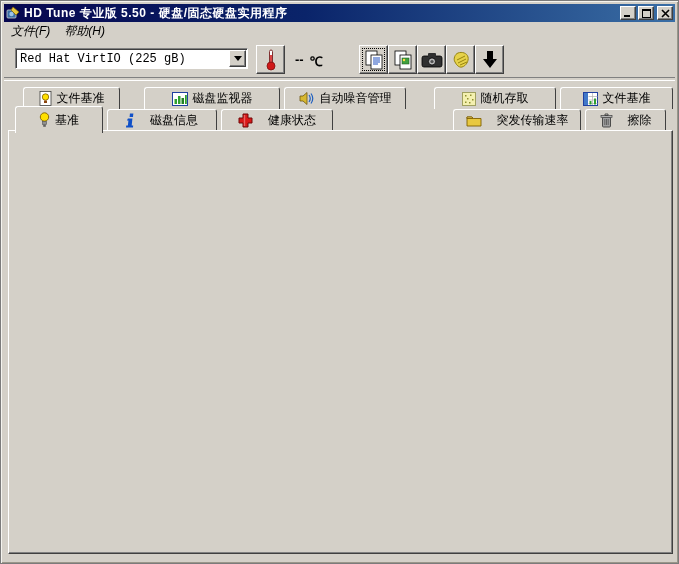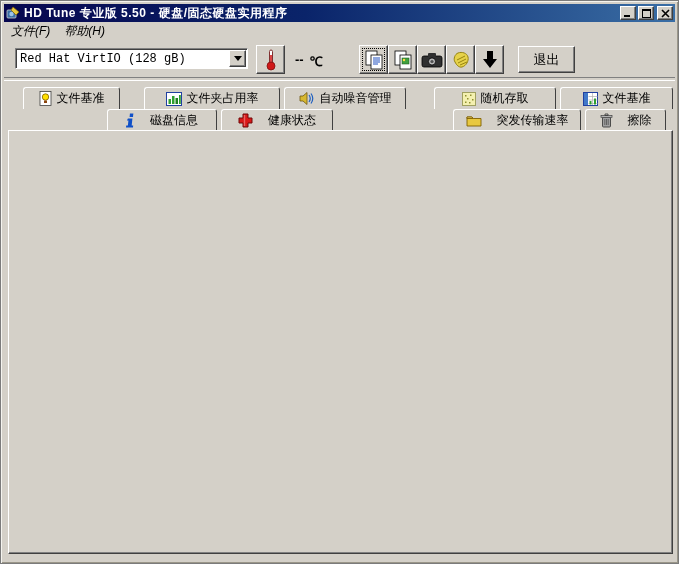--- a/index.html
+++ b/index.html
@@ -126,21 +126,21 @@
     </span>
   </div>
 
   <div id="menubar">
     <span class="menu-item">文件(F)</span>
     <span class="menu-item">帮助(H)</span>
   </div>
 
   <div id="toolbar">
     <div class="combo">
-      <span class="combo-text">Red Hat VirtIO (128 gB)</span>
+      <span class="combo-text">Red Hat VirtIO (225 gB)</span>
       <span class="combo-btn">
           <span class="tri-down"></span>
         </span>
     </div>
 
     <span class="toolbtn" style="left:252px;">
       <svg width="12" height="22" viewBox="0 0 12 22">
         <rect x="4.5" y="1" width="3" height="14" rx="1.5" fill="#fff" stroke="#803030" stroke-width="1"></rect>
         <rect x="5.2" y="6" width="1.6" height="9" fill="#d01818"></rect>
         <circle cx="6" cy="17" r="4" fill="#d01818" stroke="#801010" stroke-width="0.8"></circle>
@@ -181,42 +181,39 @@
         <path d="M4 12 C2 9 4 4 7 3 C11 1.5 16 3 17 7 C18 11 15 16 11 17 C8 17.8 5.5 15 4 12 Z" fill="#e6d24a" stroke="#968410" stroke-width="1"></path>
         <path d="M6 10 L14 6 M7 13 L15 9 M9 15 L16 12" stroke="#968410" stroke-width="1" fill="none"></path>
       </svg>
     </span>
     <span class="toolbtn" style="left:471px;">
       <svg width="18" height="20" viewBox="0 0 18 20">
         <path d="M6 1 L12 1 L12 9 L16 9 L9 18 L2 9 L6 9 Z" fill="#000"></path>
       </svg>
     </span>
 
-    <span id="exit-btn">
-        <span>退出</span>
-      </span>
   </div>
 
   <div class="tab tab-back" style="left:22px;width:97px;">
     <svg width="13" height="15" viewBox="0 0 13 15">
       <rect x="1" y="0.5" width="11" height="14" fill="#fff" stroke="#404040" stroke-width="0.8"></rect>
       <circle cx="6.5" cy="6" r="3.2" fill="#ffe000" stroke="#806000" stroke-width="0.8"></circle>
       <rect x="5" y="9.5" width="3" height="2.5" fill="#8c4510"></rect>
     </svg>
     <span>文件基准</span>
   </div>
   <div class="tab tab-back" style="left:143px;width:136px;">
     <svg width="16" height="14" viewBox="0 0 16 14">
       <rect x="0.5" y="0.5" width="15" height="13" fill="#fff" stroke="#2040a0"></rect>
       <rect x="2.5" y="7" width="2.5" height="5" fill="#30a030"></rect>
       <rect x="6" y="4" width="2.5" height="8" fill="#30a030"></rect>
       <rect x="9.5" y="6" width="2.5" height="6" fill="#208020"></rect>
       <rect x="13" y="3" width="1.8" height="9" fill="#30a030"></rect>
     </svg>
-    <span>文件夹占用率</span>
+    <span>磁盘监视器</span>
   </div>
   <div class="tab tab-back" style="left:283px;width:122px;">
     <svg width="16" height="15" viewBox="0 0 16 15">
       <polygon points="1,5 4,5 8,1.5 8,13.5 4,10 1,10" fill="#d8b830" stroke="#705810" stroke-width="0.8"></polygon>
       <path d="M10 4 Q12.5 7.5 10 11 M12 2.5 Q15.5 7.5 12 12.5" stroke="#2060c0" stroke-width="1.2" fill="none"></path>
     </svg>
     <span>自动噪音管理</span>
   </div>
   <div class="tab tab-back" style="left:433px;width:122px;">
     <svg width="14" height="14" viewBox="0 0 14 14">
@@ -238,20 +235,28 @@
       <rect x="1" y="1" width="4" height="12" fill="#2060c0" opacity="0.85"></rect>
       <g stroke="#b0b0b0" stroke-width="0.7">
           <path d="M5.5 4.5h9M5.5 8h9M5.5 11.5h9M9.5 1v12"></path>
         </g>
       <rect x="6.5" y="9" width="2" height="3.5" fill="#30a030"></rect>
       <rect x="11" y="6.5" width="2" height="6" fill="#30a030"></rect>
     </svg>
     <span>文件基准</span>
   </div>
 
+  <div class="tab tab-active" style="left:14px;width:88px;">
+    <svg width="11" height="16" viewBox="0 0 11 16">
+      <circle cx="5.5" cy="5" r="4.2" fill="#ffe000" stroke="#806000" stroke-width="0.9"></circle>
+      <rect x="3.5" y="9.5" width="4" height="3" fill="#909090" stroke="#505050" stroke-width="0.6"></rect>
+      <rect x="4.2" y="12.8" width="2.6" height="2" fill="#606060"></rect>
+    </svg>
+    <span>基准</span>
+  </div>
   <div class="tab tab-front" style="left:106px;width:110px;">
     <svg width="9" height="15" viewBox="0 0 9 15">
       <g transform="skewX(-6)" fill="#1050c8">
         <rect x="4" y="0.5" width="3.4" height="3.4"></rect>
         <path d="M2.5 5.5 h4.5 v7 h1.5 v2 h-7 v-2 h1.7 v-5 h-1.5 Z"></path>
       </g>
     </svg>
     <span>磁盘信息</span>
   </div>
   <div class="tab tab-front" style="left:220px;width:112px;">

